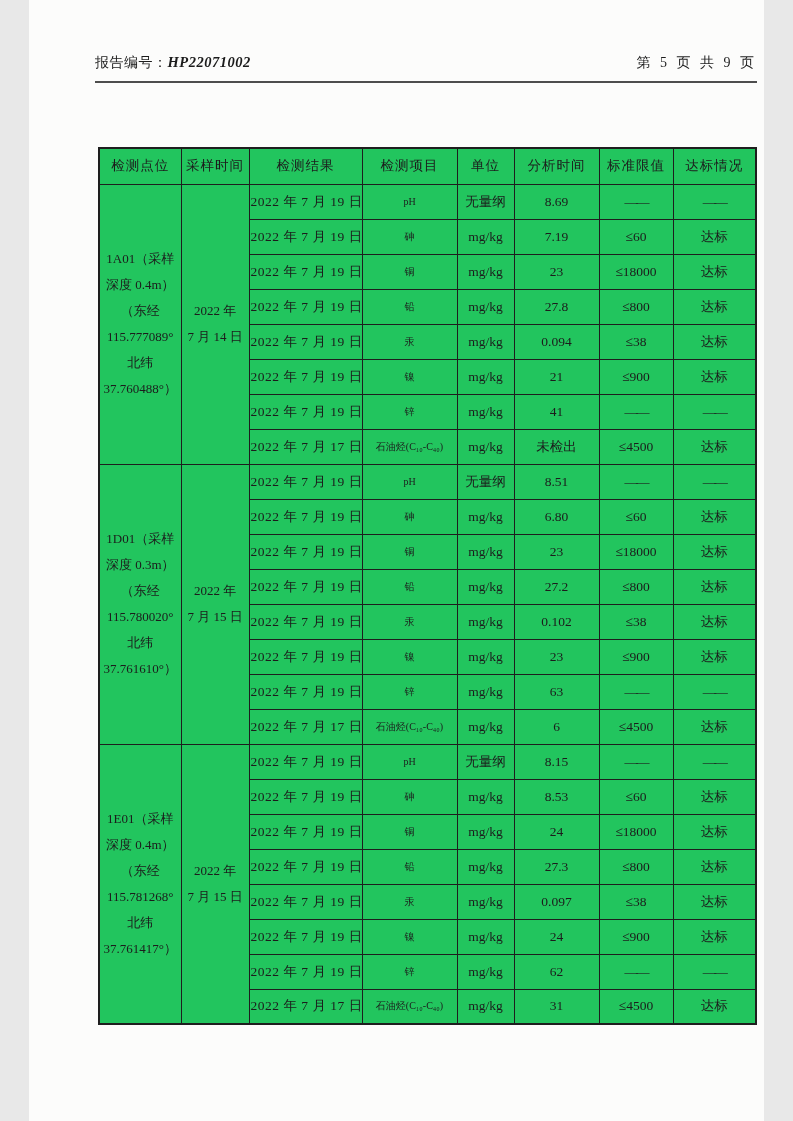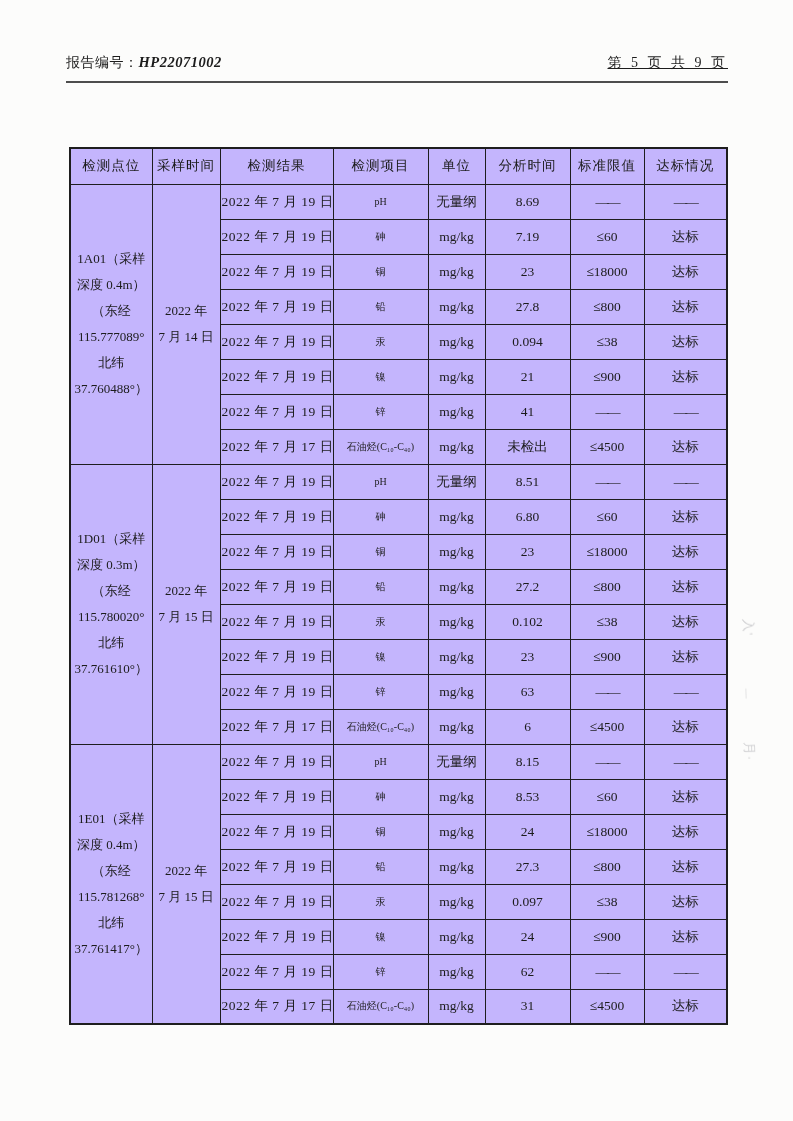--- a/index.html
+++ b/index.html
@@ -1,19 +1,19 @@
 <!DOCTYPE html>
 <html><head>
 <meta charset="utf-8">
 <style>
   * { margin: 0; padding: 0; box-sizing: border-box; }
   html, body { background: #e8e8e8; }
   .page {
     position: relative;
-    width: 793px;
+    width: 735px;
     height: 1121px;
     margin: 0 auto;
     background: #fcfcfb;
     overflow: hidden;
     font-family: "Liberation Serif", "DejaVu Serif", serif;
     color: #1c1c1c;
   }
   
   .doc-header {
     position: absolute;
@@ -22,37 +22,37 @@
     width: 662px;
     display: flex;
     justify-content: space-between;
     align-items: baseline;
     font-size: 14px;
     padding-bottom: 9px;
     border-bottom: 2px solid #4d4d4d;
   }
   .report-no { letter-spacing: 0.5px; }
   .report-no .num { font-style: italic; font-weight: bold; font-size: 14.5px; }
-  .page-info { letter-spacing: 3px; text-decoration: underline; }
+  .page-info { letter-spacing: 3px; }
   
   .doc-title {
     position: absolute;
     left: 67px;
     top: 108px;
     font-size: 20px;
     font-weight: bold;
     letter-spacing: 1px;
   }
   
   .tbl-wrap { position: absolute; left: 69px; top: 147px; }
   table {
     border-collapse: collapse;
     table-layout: fixed;
     width: 657px;
-    background: #c4b5fd;
+    background: #22c55e;
   }
   th, td {
     border: 1px solid #1e1e1e;
     text-align: center;
     vertical-align: middle;
     font-size: 13.5px;
     font-weight: normal;
     height: 35px;
     padding: 0 1px;
     overflow: visible;

